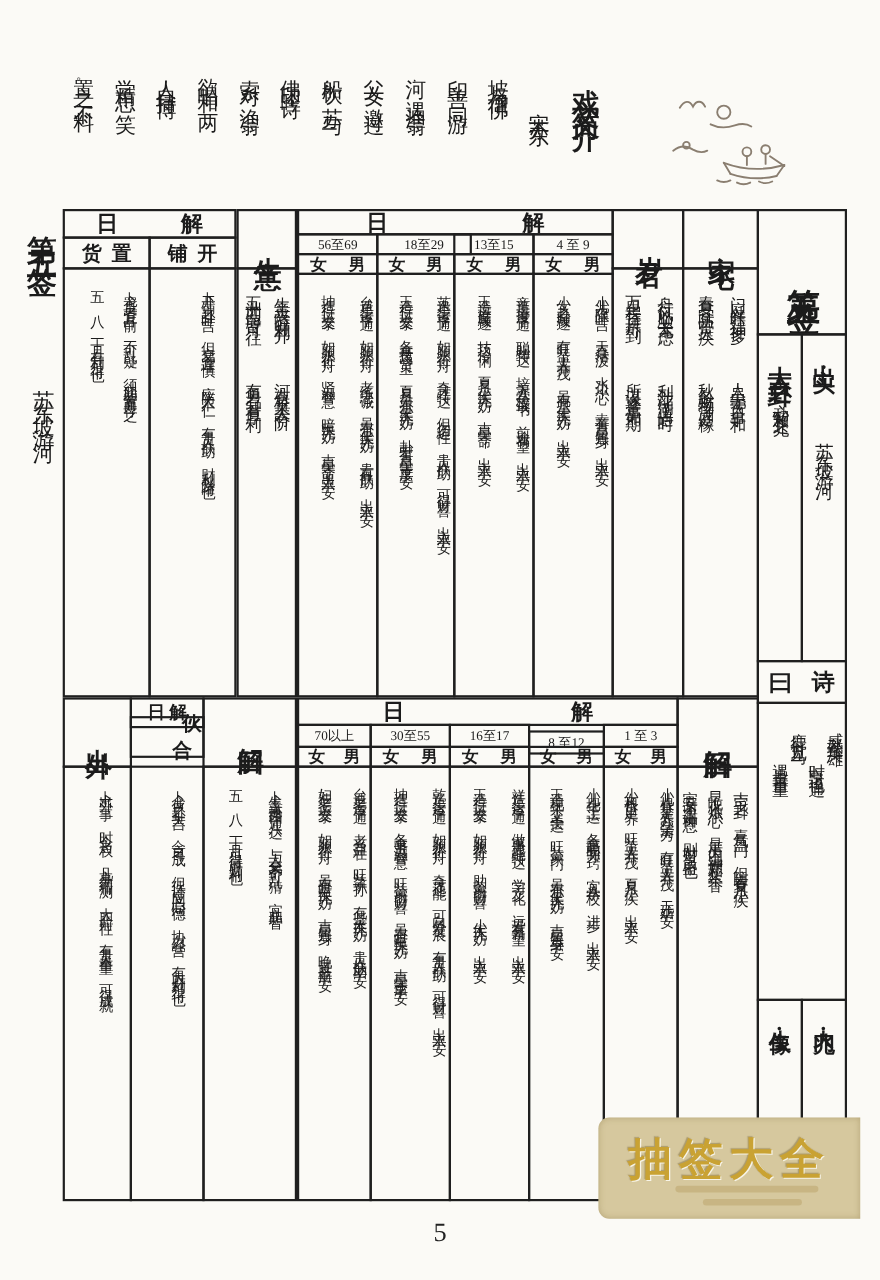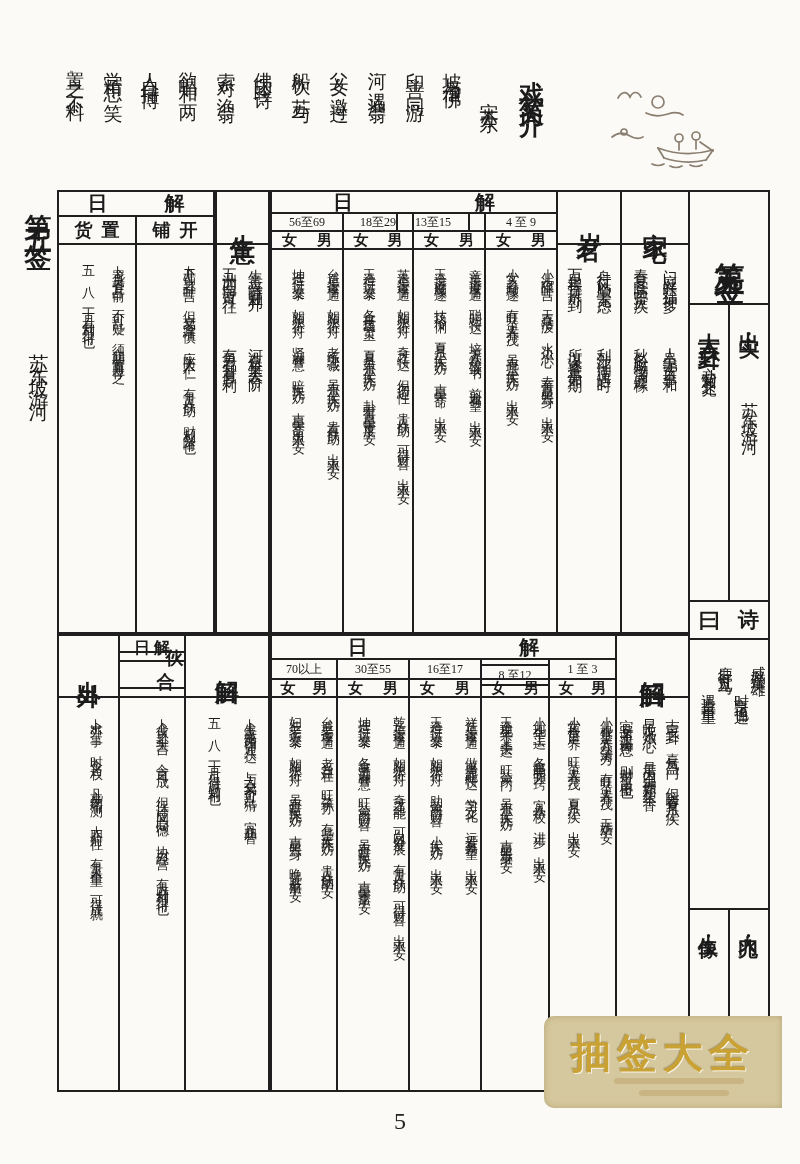--- a/index.html
+++ b/index.html
@@ -143,22 +143,22 @@
       <div class="cline"><span class="ph">生意兴隆财利开</span><span class="ph">河有桥来天有阶</span></div>
       <div class="cline"><span class="ph">五洲四海皆可往</span><span class="ph">有勇有智有厚利</span></div>
     </div>
   </div>
 
   <div class="cell band" style="left:270px;top:190px;width:288px;height:24px;">
     <span>日</span>
     <span>解</span>
   </div>
   <div class="cell agehdr" style="left:270px;top:212px;width:74px;height:20px;">56至69</div>
-  <div class="cell agehdr" style="left:342px;top:212px;width:72px;height:20px;">18至29</div>
-  <div class="cell agehdr" style="left:396px;top:212px;width:74px;height:20px;">13至15</div>
+  <div class="cell agehdr" style="left:342px;top:212px;width:87px;height:20px;">18至29</div>
+  <div class="cell agehdr" style="left:412px;top:212px;width:74px;height:20px;">13至15</div>
   <div class="cell agehdr" style="left:484px;top:212px;width:74px;height:20px;">4 至 9</div>
   <div class="cell mf" style="left:270px;top:230px;width:74px;height:20px;">
     <div>女</div>
       <div>男</div>
   </div>
   <div class="cell mf" style="left:342px;top:230px;width:72px;height:20px;">
     <div>女</div>
       <div>男</div>
   </div>
   <div class="cell mf" style="left:412px;top:230px;width:74px;height:20px;">

